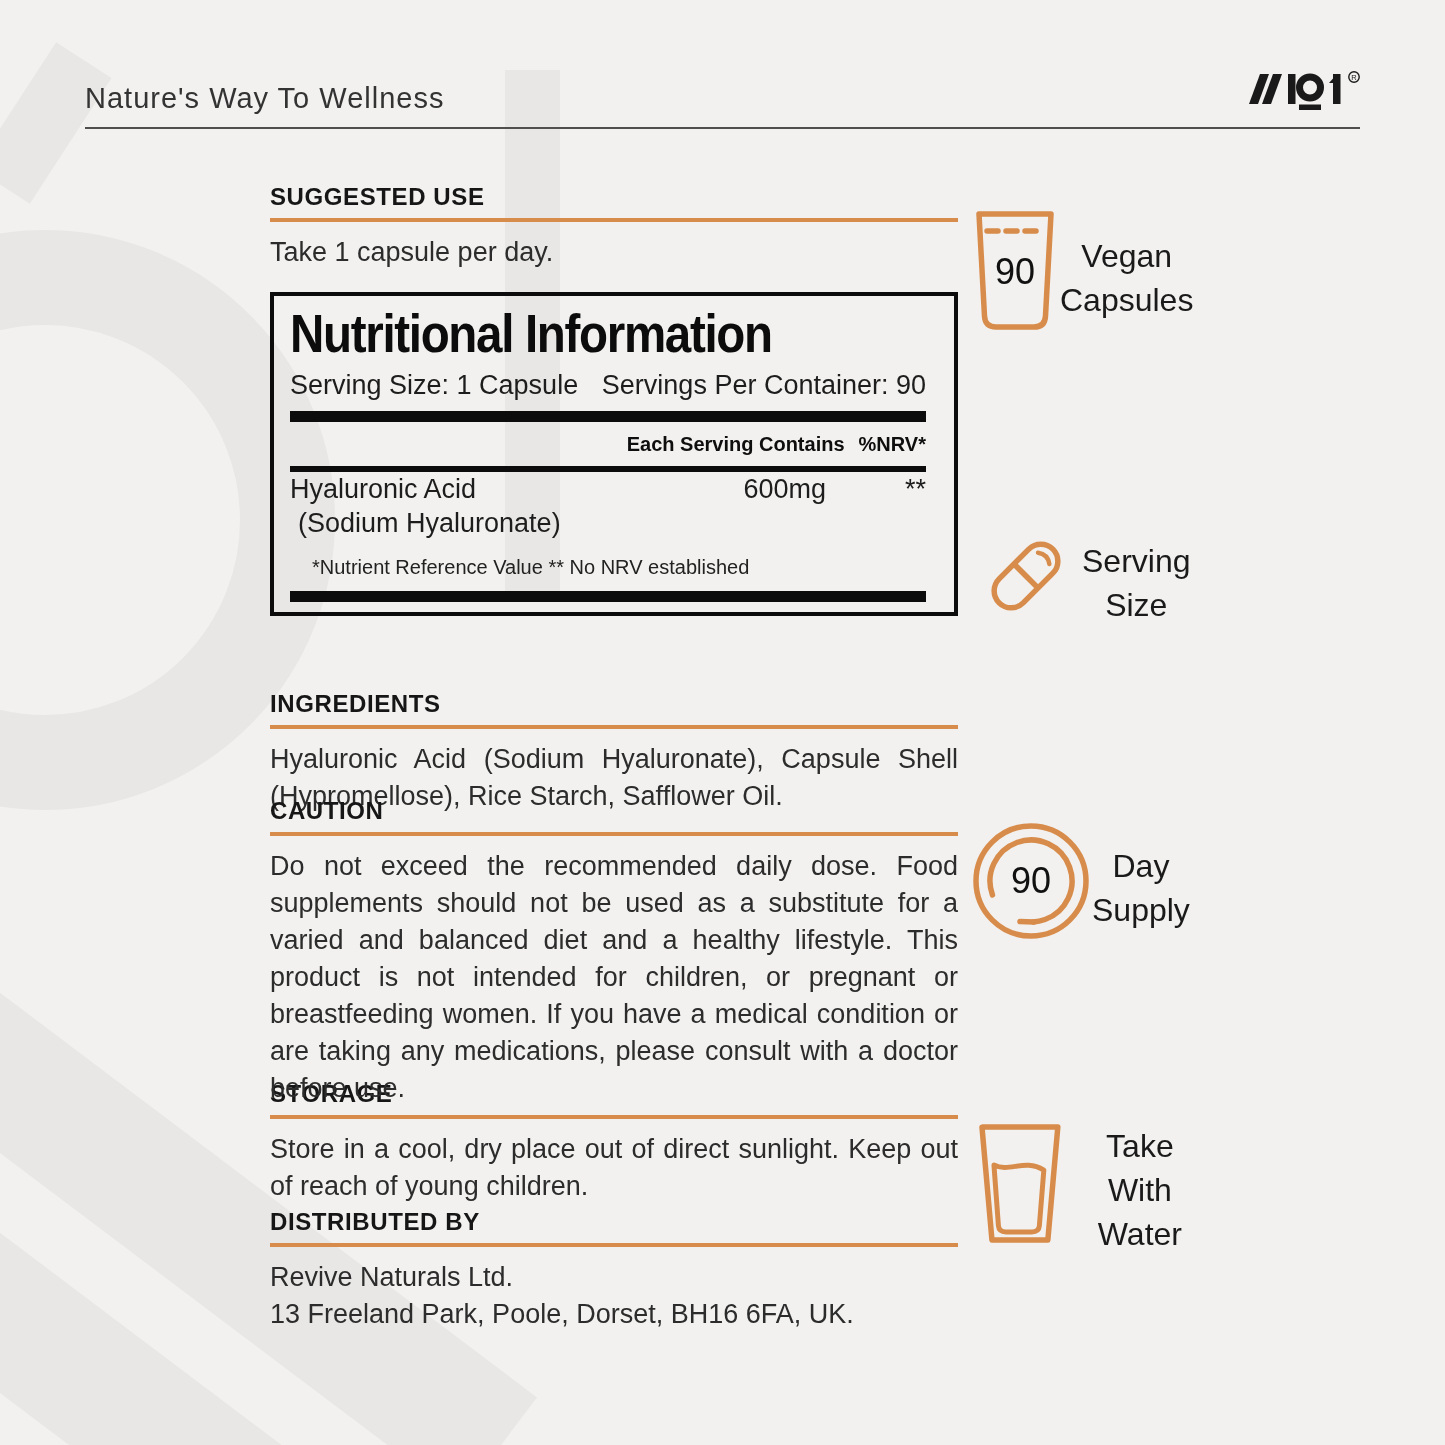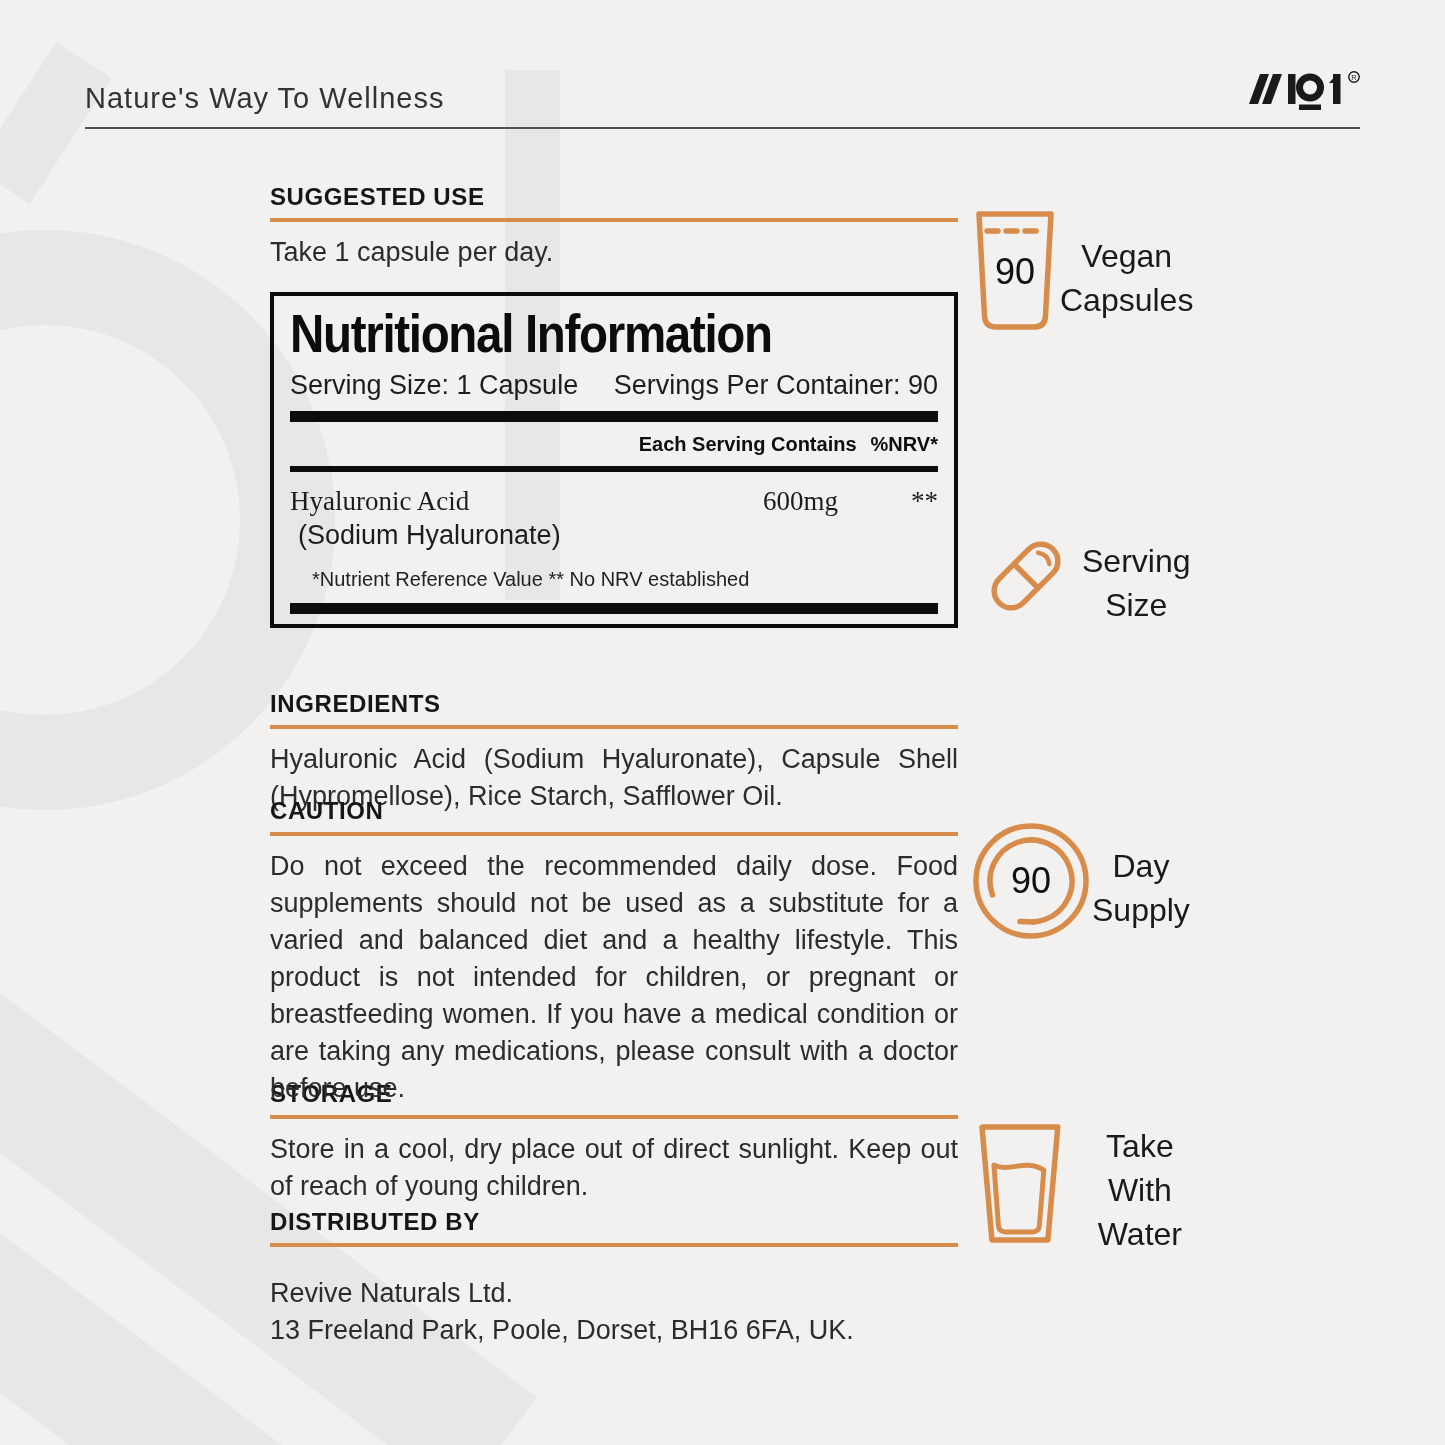--- a/index.html
+++ b/index.html
@@ -22,28 +22,28 @@
   .header-rule{position:absolute; left:85px; top:127px; width:1275px; height:2px; background:#4f4f4f;}
   .logo{position:absolute; left:1243px; top:68px; width:120px; height:48px;}
   
   .col-left{position:absolute; left:270px; width:688px;}
   .sec-head{font-size:24px; font-weight:bold; letter-spacing:0.6px; color:#161616;}
   .accent-rule{height:4px; background:#d88c4b; margin-top:7px;}
   .body-txt{font-size:27px; line-height:37px; color:#2c2c2c; text-align:justify;}
   .body-txt.nj{text-align:left;}
   
   .panel{position:absolute; left:270px; top:292px; width:688px; border:4px solid #0c0c0c;
-    background:transparent; padding:8px 16px 10px 16px; box-sizing:border-box;}
+    background:transparent; padding:8px 28px 10px 16px; box-sizing:border-box;}
   .nutri-title{font-size:54px; line-height:58px; font-weight:bold; letter-spacing:-1.5px;
     color:#0c0c0c; transform:scaleX(0.88); transform-origin:left center; white-space:nowrap;}
   .serving-row{display:flex; justify-content:space-between; font-size:27px; margin-top:8px; color:#1d1d1d;}
   .bar-thick{height:11px; background:#0c0c0c; margin-top:10px;}
   .bar-thin{height:6px; background:#0c0c0c; margin-top:10px;}
   .each-row{display:flex; justify-content:flex-end; gap:14px; font-size:20px; font-weight:bold; color:#0e0e0e; margin-top:11px;}
-  .ing-row{display:grid; grid-template-columns:1fr auto 100px; font-size:27px; line-height:34px; margin-top:12px; color:#1d1d1d;font-family:Liberation Serif, serif;}
+  .ing-row{display:grid; grid-template-columns:1fr auto 100px; font-size:27px; line-height:34px; margin-top:0; color:#1d1d1d;}
   .ing-row .amt{text-align:center;}
   .ing-row .nrv{text-align:right;}
   .ing-sub{font-size:27px; line-height:34px; color:#1d1d1d;margin-left:8px;}
   .footnote{font-size:20px; color:#222; margin-top:16px; padding-left:22px;}
   .bar-bottom{height:11px; background:#0c0c0c; margin-top:12px;}
   
   .sec-suggested{top:183px;}
   .sec-ingredients{top:663px;margin-top:27px;}
   .sec-caution{top:797px;}
   .sec-storage{top:1080px;}
@@ -128,21 +128,21 @@
 
   <div class="col-left sec sec-caution">
     <div class="sec-head">CAUTION</div>
     <div class="accent-rule"></div>
     <div class="body-txt">Do not exceed the recommended daily dose. Food supplements should not be used as a substitute for a varied and balanced diet and a healthy lifestyle. This product is not intended for children, or pregnant or breastfeeding women. If you have a medical condition or are taking any medications, please consult with a doctor before use.</div>
   </div>
 
   <div class="col-left sec sec-distributed">
     <div class="sec-head">DISTRIBUTED BY</div>
     <div class="accent-rule"></div>
-    <div class="body-txt nj" style="margin-top:28px;">
+    <div class="body-txt nj" style="margin-top:12px;">
       <div>Revive Naturals Ltd.</div>
       <div>13 Freeland Park, Poole, Dorset, BH16 6FA, UK.</div>
     </div>
   </div>
 
   <div class="badge b-vegan">
     <svg width="90" height="125" viewBox="0 0 90 125" aria-hidden="true">
       <path d="M9,6 L81,6 L75.5,108 Q75,119 64,119 L26,119 Q15,119 14.5,108 Z" fill="none" stroke="#d88c4b" stroke-width="5.5" stroke-linejoin="round"></path>
       <line x1="17" y1="23" x2="73" y2="23" stroke="#d88c4b" stroke-width="5.5" stroke-dasharray="11 8" stroke-linecap="round"></line>
       <text class="icon-num" x="45" y="76" text-anchor="middle">90</text>

